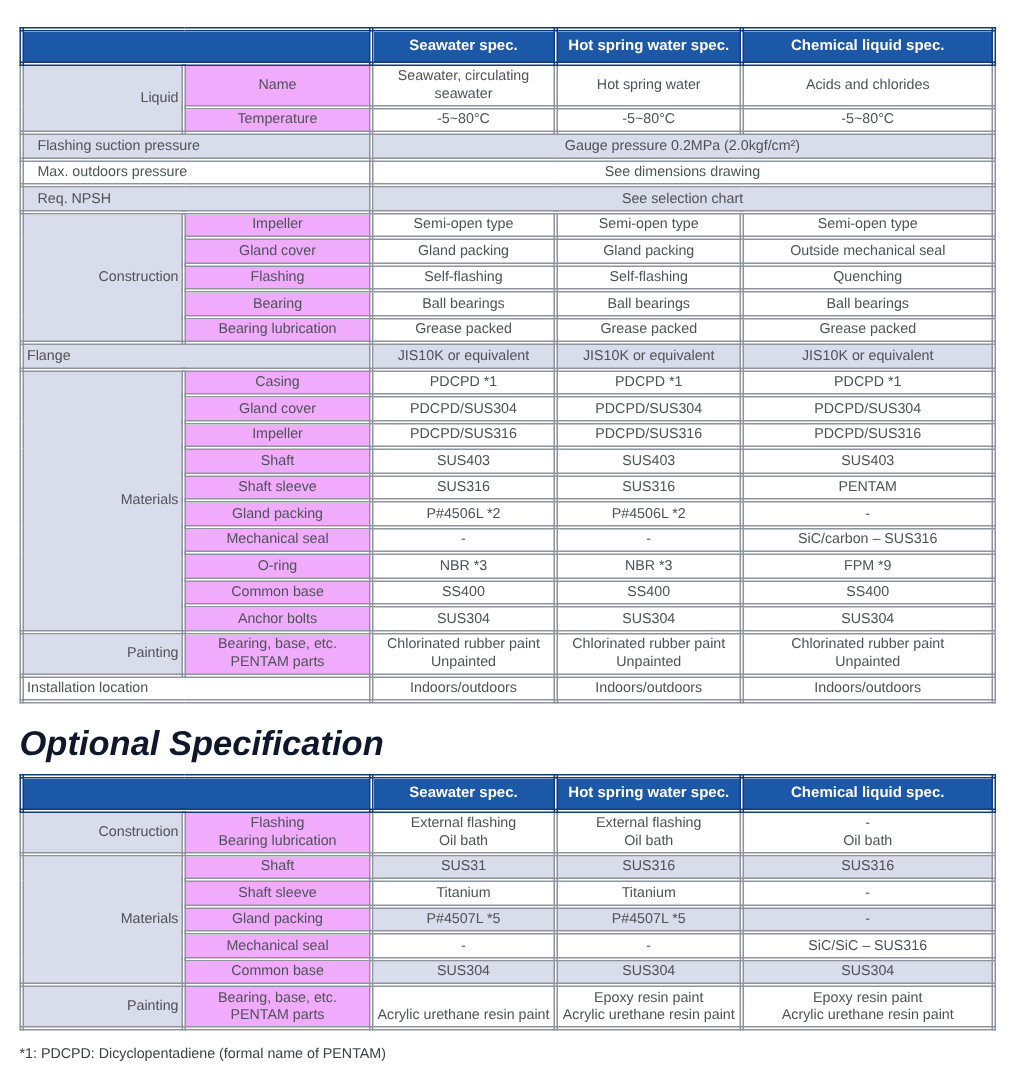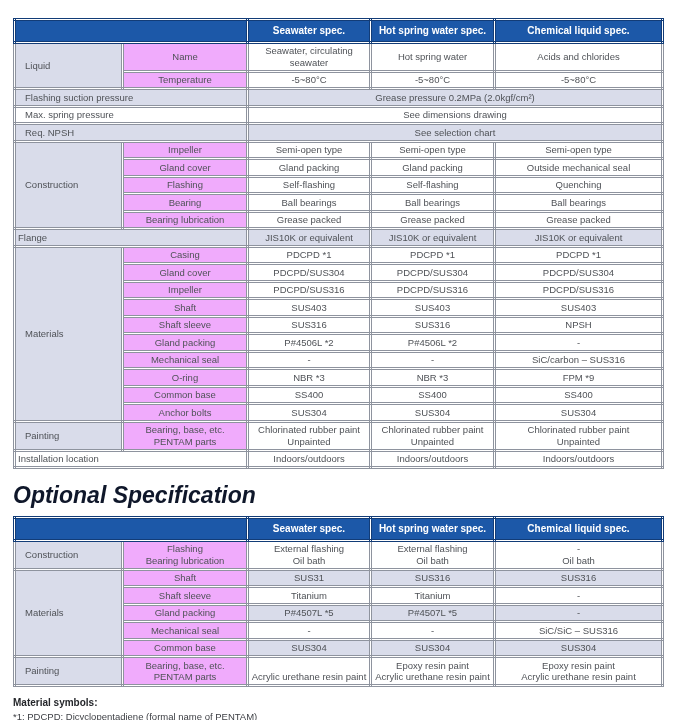--- a/index.html
+++ b/index.html
@@ -35,21 +35,21 @@
   table.spec th.colhead {
     background: #1c58a8;
     border: 3px double #123c77;
     color: #ffffff;
     font-weight: bold;
     font-size: 10px;
     padding: 4px 2px;
   }
   table.spec td.label {
     background: #d9dcea;
-    text-align: left;
+    text-align: right;
     padding-left: 9px;
   }
   table.spec td.sub {
     background: #f0abfc;
     text-align: center;
   }
   table.spec td.span-left {
     text-align: left;
     padding-left: 9px;
   }
@@ -115,24 +115,24 @@
           <td class="val">Acids and chlorides</td>
         </tr>
         <tr>
           <td class="sub">Temperature</td>
           <td class="val">-5~80°C</td>
           <td class="val">-5~80°C</td>
           <td class="val">-5~80°C</td>
         </tr>
         <tr>
           <td class="span-left lav" colspan="2">Flashing suction pressure</td>
-          <td class="val lav" colspan="3">Grease pressure 0.2MPa (2.0kgf/cm²)</td>
-        </tr>
-        <tr>
-          <td class="span-left" colspan="2">Max. spring pressure</td>
+          <td class="val lav" colspan="3">Gauge pressure 0.2MPa (2.0kgf/cm²)</td>
+        </tr>
+        <tr>
+          <td class="span-left" colspan="2">Max. outdoors pressure</td>
           <td class="val" colspan="3">See dimensions drawing</td>
         </tr>
         <tr>
           <td class="span-left lav" colspan="2">Req. NPSH</td>
           <td class="val lav" colspan="3">See selection chart</td>
         </tr>
         <tr>
           <td class="label" rowspan="5">Construction</td>
           <td class="sub">Impeller</td>
           <td class="val">Semi-open type</td>
@@ -191,21 +191,21 @@
         <tr>
           <td class="sub">Shaft</td>
           <td class="val">SUS403</td>
           <td class="val">SUS403</td>
           <td class="val">SUS403</td>
         </tr>
         <tr>
           <td class="sub">Shaft sleeve</td>
           <td class="val">SUS316</td>
           <td class="val">SUS316</td>
-          <td class="val">NPSH</td>
+          <td class="val">PENTAM</td>
         </tr>
         <tr>
           <td class="sub">Gland packing</td>
           <td class="val">P#4506L *2</td>
           <td class="val">P#4506L *2</td>
           <td class="val">-</td>
         </tr>
         <tr>
           <td class="sub">Mechanical seal</td>
           <td class="val">-</td>
@@ -343,18 +343,17 @@
           </td>
           <td class="val">
             <div>Epoxy resin paint</div>
             <div>Acrylic urethane resin paint</div>
           </td>
         </tr>
       </tbody>
     </table>
 
   <div class="footnotes">
-    <div class="fn-title">Material symbols:</div>
     <div class="fn-item">*1: PDCPD: Dicyclopentadiene (formal name of PENTAM)</div>
 
   </div>
 
 </div>
 
 </body></html>

